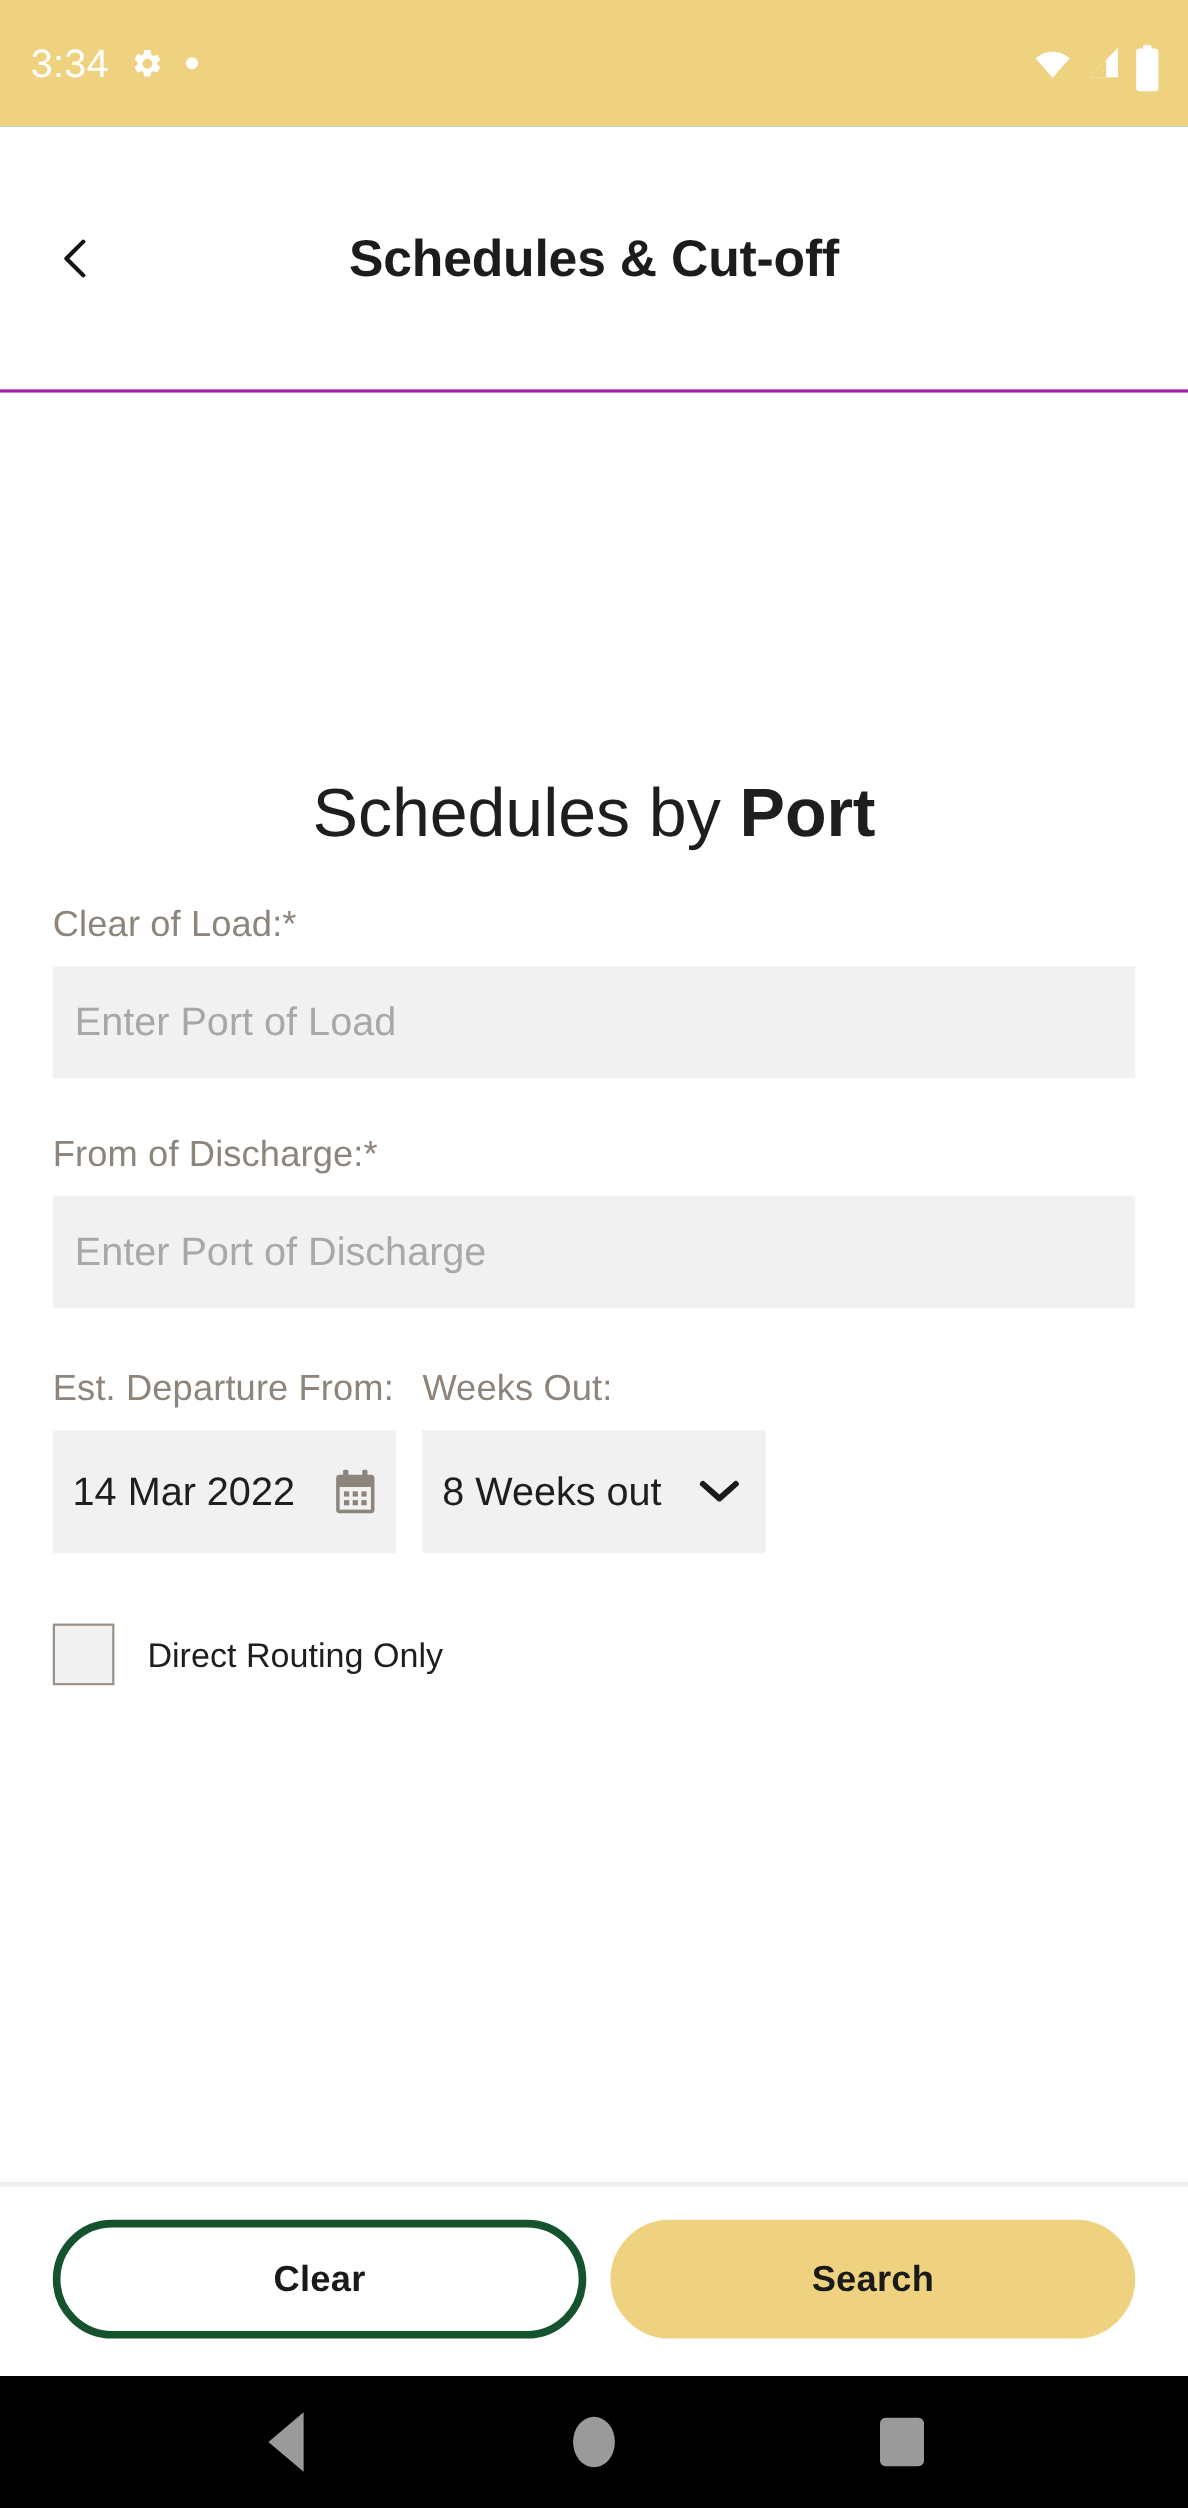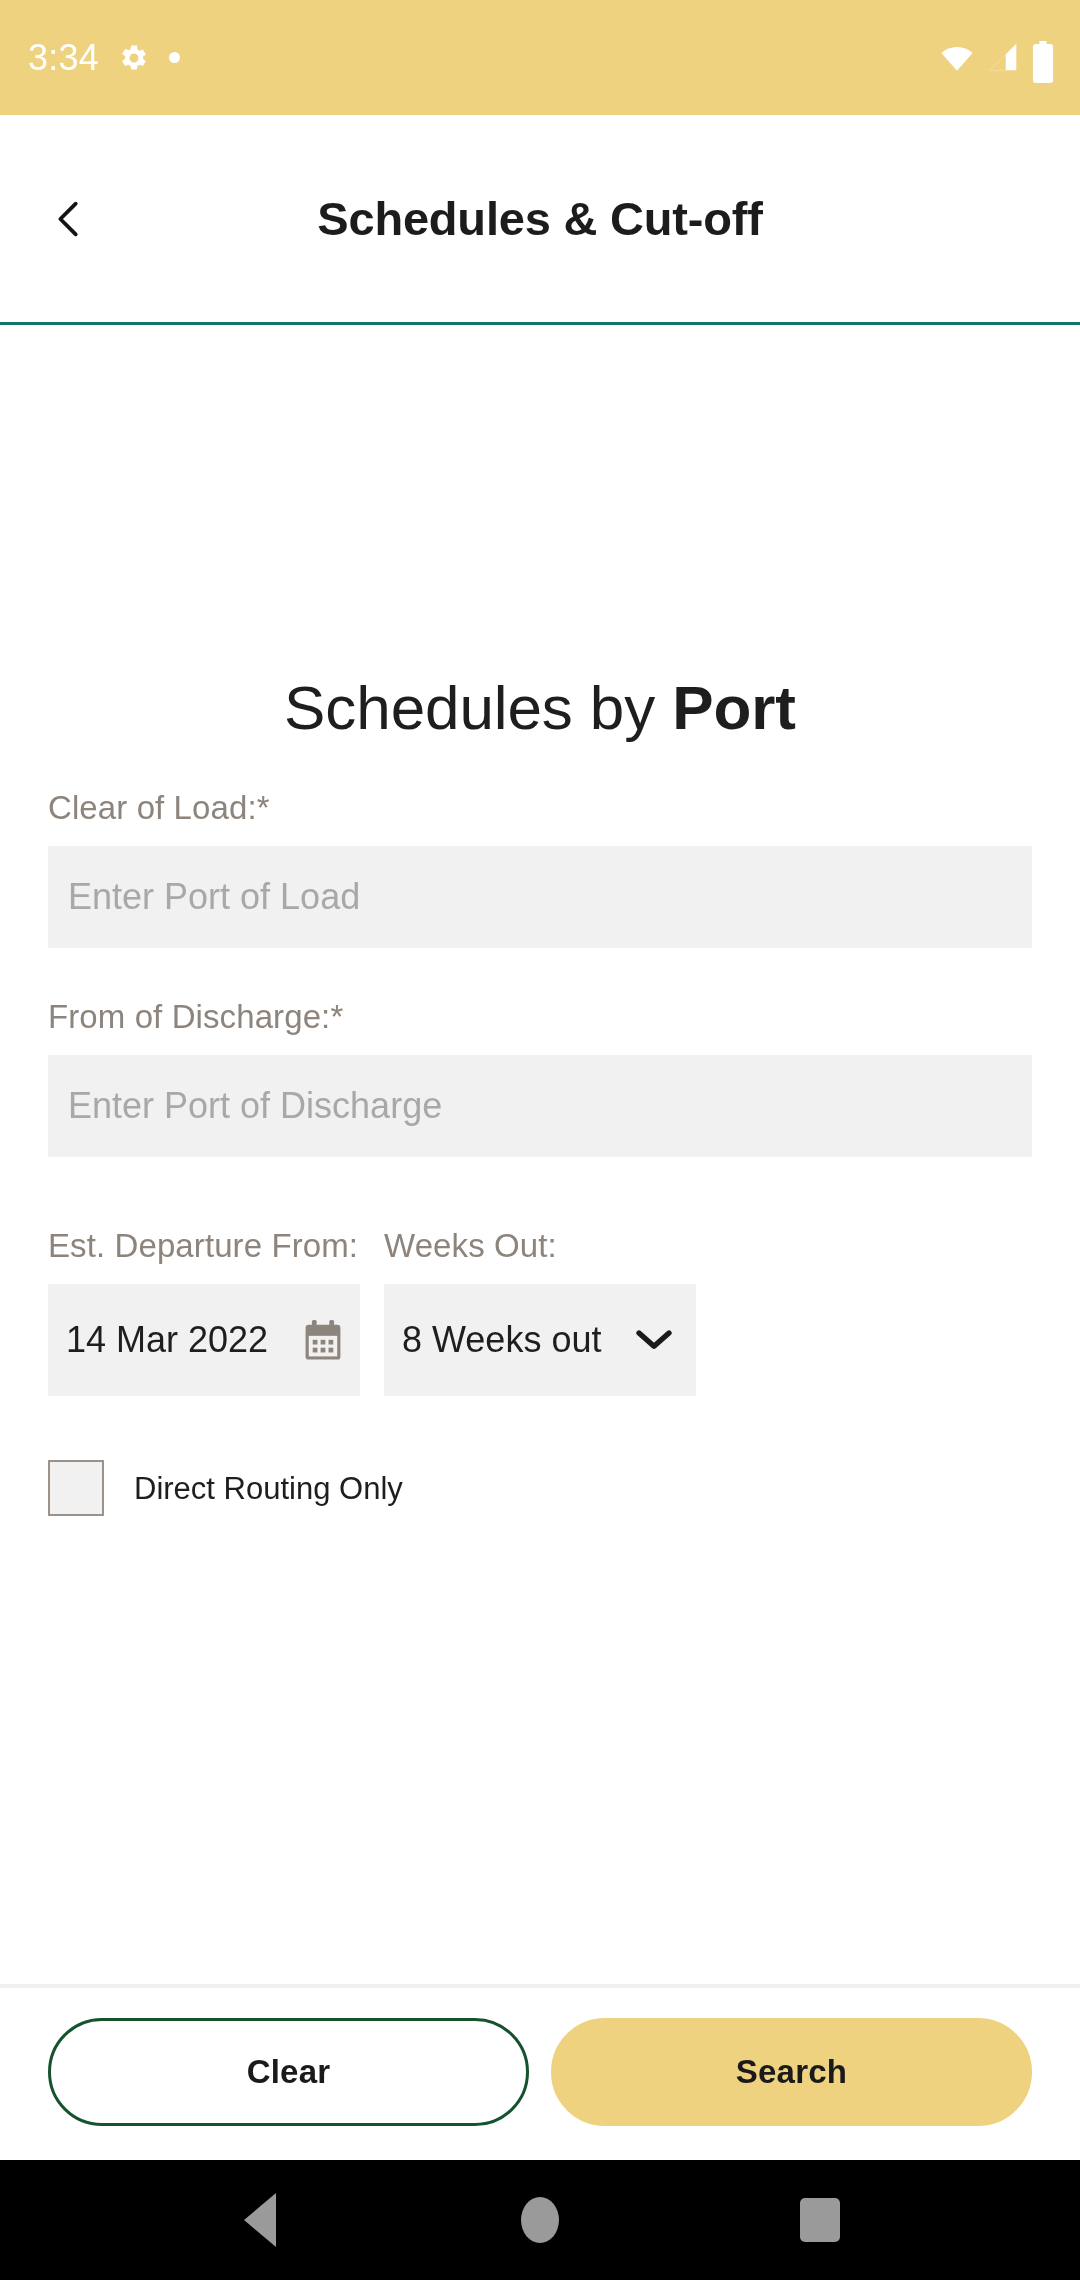--- a/index.html
+++ b/index.html
@@ -45,23 +45,23 @@
     margin-left: auto;
     display: flex; align-items: center; gap: 13px;
   }
   .sb-wifi { width: 34px; height: 34px; display: block; }
   .sb-signal { width: 32px; height: 34px; display: block; }
   .sb-batt { width: 22px; height: 36px; display: block; }
 
   
   .appbar {
     position: relative;
-    height: 210px;
-    background: #ffffff;
-    border-bottom: 3px solid #0f766e;
+    height: 242px;
+    background: #ffffff;
+    border-bottom: 3px solid #a21caf;
     flex: 0 0 auto;
     display: flex;
     align-items: center;
   }
   .backbtn {
     position: absolute;
     left: 38px; top: 50%;
     transform: translateY(-50%);
     width: 62px; height: 62px;
     display: flex; align-items: center; justify-content: center;
@@ -114,21 +114,21 @@
   }
   .textfield .ph {
     font-size: 36px;
     color: #a8a8a8;
     line-height: 1;
   }
 
   .row2 {
     display: flex;
     gap: 24px;
-    margin-top: 72px;
+    margin-top: 56px;
   }
   .col { width: 312px; }
   .col.wide { width: 312px; }
   .col .field-label { margin-bottom: 22px; }
   .inputbox {
     height: 112px;
     background: #f1f1f1;
     display: flex;
     align-items: center;
     padding: 0 18px;
@@ -179,21 +179,21 @@
     align-items: center;
     justify-content: center;
     font-size: 33px;
     font-weight: 700;
     letter-spacing: 0.2px;
     cursor: pointer;
     user-select: none;
   }
   .btn-clear {
     background: #ffffff;
-    border: 3px solid #14532d;
+    border: 7px solid #14532d;
     color: #1a1a1a;
   }
   .btn-search {
     background: #efd27f;
     border: 3px solid #efd27f;
     color: #1a1a1a;
   }
 
   
   .navbar {

